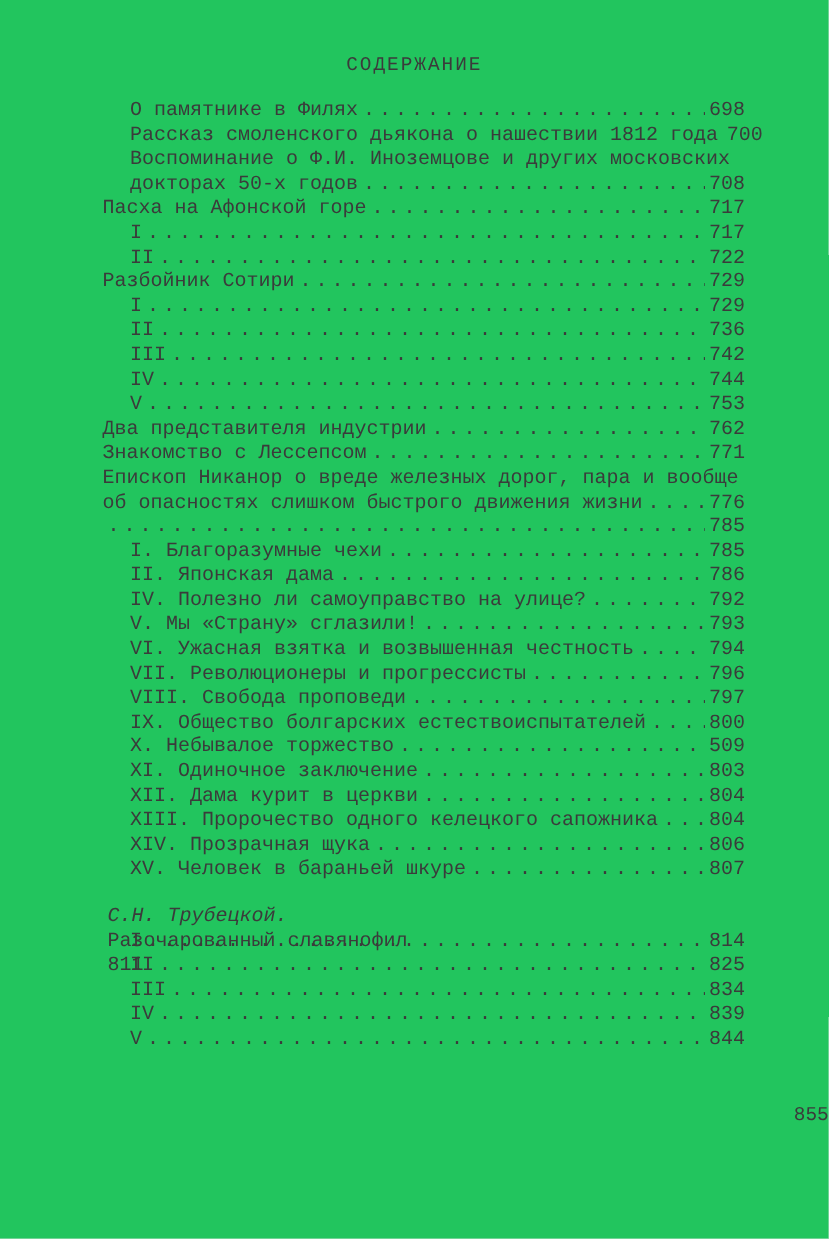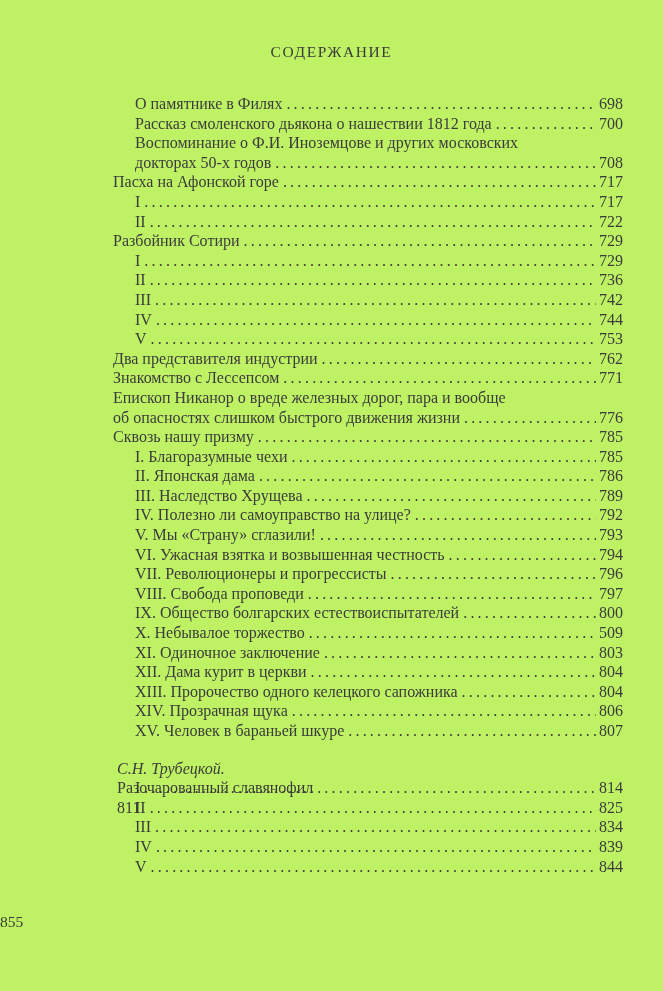--- a/index.html
+++ b/index.html
@@ -1,41 +1,40 @@
 <!DOCTYPE html>
 <html lang="ru"><head>
 <meta charset="utf-8">
 <style>
   html, body { margin: 0; padding: 0; background: #e8e8e8; }
   .page {
     position: relative;
     width: 663px;
     height: 991px;
     margin: 0 auto;
-    background: #bef264;
-    font-family: Liberation Serif, serif;
+    background: #22c55e;
+    font-family: Liberation Mono, monospace;
     color: #3b3b3b;
     overflow: hidden;
   }
   .toc-title {
     position: absolute;
     top: 43px;
     left: 0;
     width: 100%;
     text-align: center;
     font-size: 15.5px;
     letter-spacing: 1.6px;
     line-height: 18px;
   }
   .toc {
     position: absolute;
-    top: 94px;
+    top: 79px;
     left: 82px;
     width: 514px;
-    margin-left: 31px;
   }
   .row {
     display: flex;
     align-items: baseline;
     font-size: 16px;
     line-height: 19.6px;
     height: 19.6px;
   }
   .row.indent-1 { padding-left: 22px; }
   .row.indent-2 { padding-left: 41px; }
@@ -53,24 +52,24 @@
     content: "..........................................................................................................................................................";
     letter-spacing: 3.2px;
   }
   .pg {
     flex: 0 0 auto;
     min-width: 28px;
     text-align: left;
   }
   .footer {
     position: absolute;
-    top: 913px;
+    top: 883px;
     left: 0;
     width: 100%;
-    text-align: left;
+    text-align: right;
     font-size: 15.5px;
   }
 </style>
 </head>
 <body>
 
 <div class="page">
   <div class="toc-title">СОДЕРЖАНИЕ</div>
 
   <div class="toc">
@@ -149,38 +148,32 @@
       </div>
       <div class="row indent-0">
         <span class="t">Епископ Никанор о вреде железных дорог, пара и вообще</span>
       </div>
       <div class="row indent-0">
         <span class="t">об опасностях слишком быстрого движения жизни</span>
         <span class="leader"></span>
         <span class="pg">776</span>
       </div>
       <div class="row indent-0">
-        <span class="t">Сквозь нашу призму</span>
         <span class="leader"></span>
         <span class="pg">785</span>
       </div>
       <div class="row indent-1">
         <span class="t">I. Благоразумные чехи</span>
         <span class="leader"></span>
         <span class="pg">785</span>
       </div>
       <div class="row indent-1">
         <span class="t">II. Японская дама</span>
         <span class="leader"></span>
         <span class="pg">786</span>
-      </div>
-      <div class="row indent-1">
-        <span class="t">III. Наследство Хрущева</span>
-        <span class="leader"></span>
-        <span class="pg">789</span>
       </div>
       <div class="row indent-1">
         <span class="t">IV. Полезно ли самоуправство на улице?</span>
         <span class="leader"></span>
         <span class="pg">792</span>
       </div>
       <div class="row indent-1">
         <span class="t">V. Мы «Страну» сглазили!</span>
         <span class="leader"></span>
         <span class="pg">793</span>

